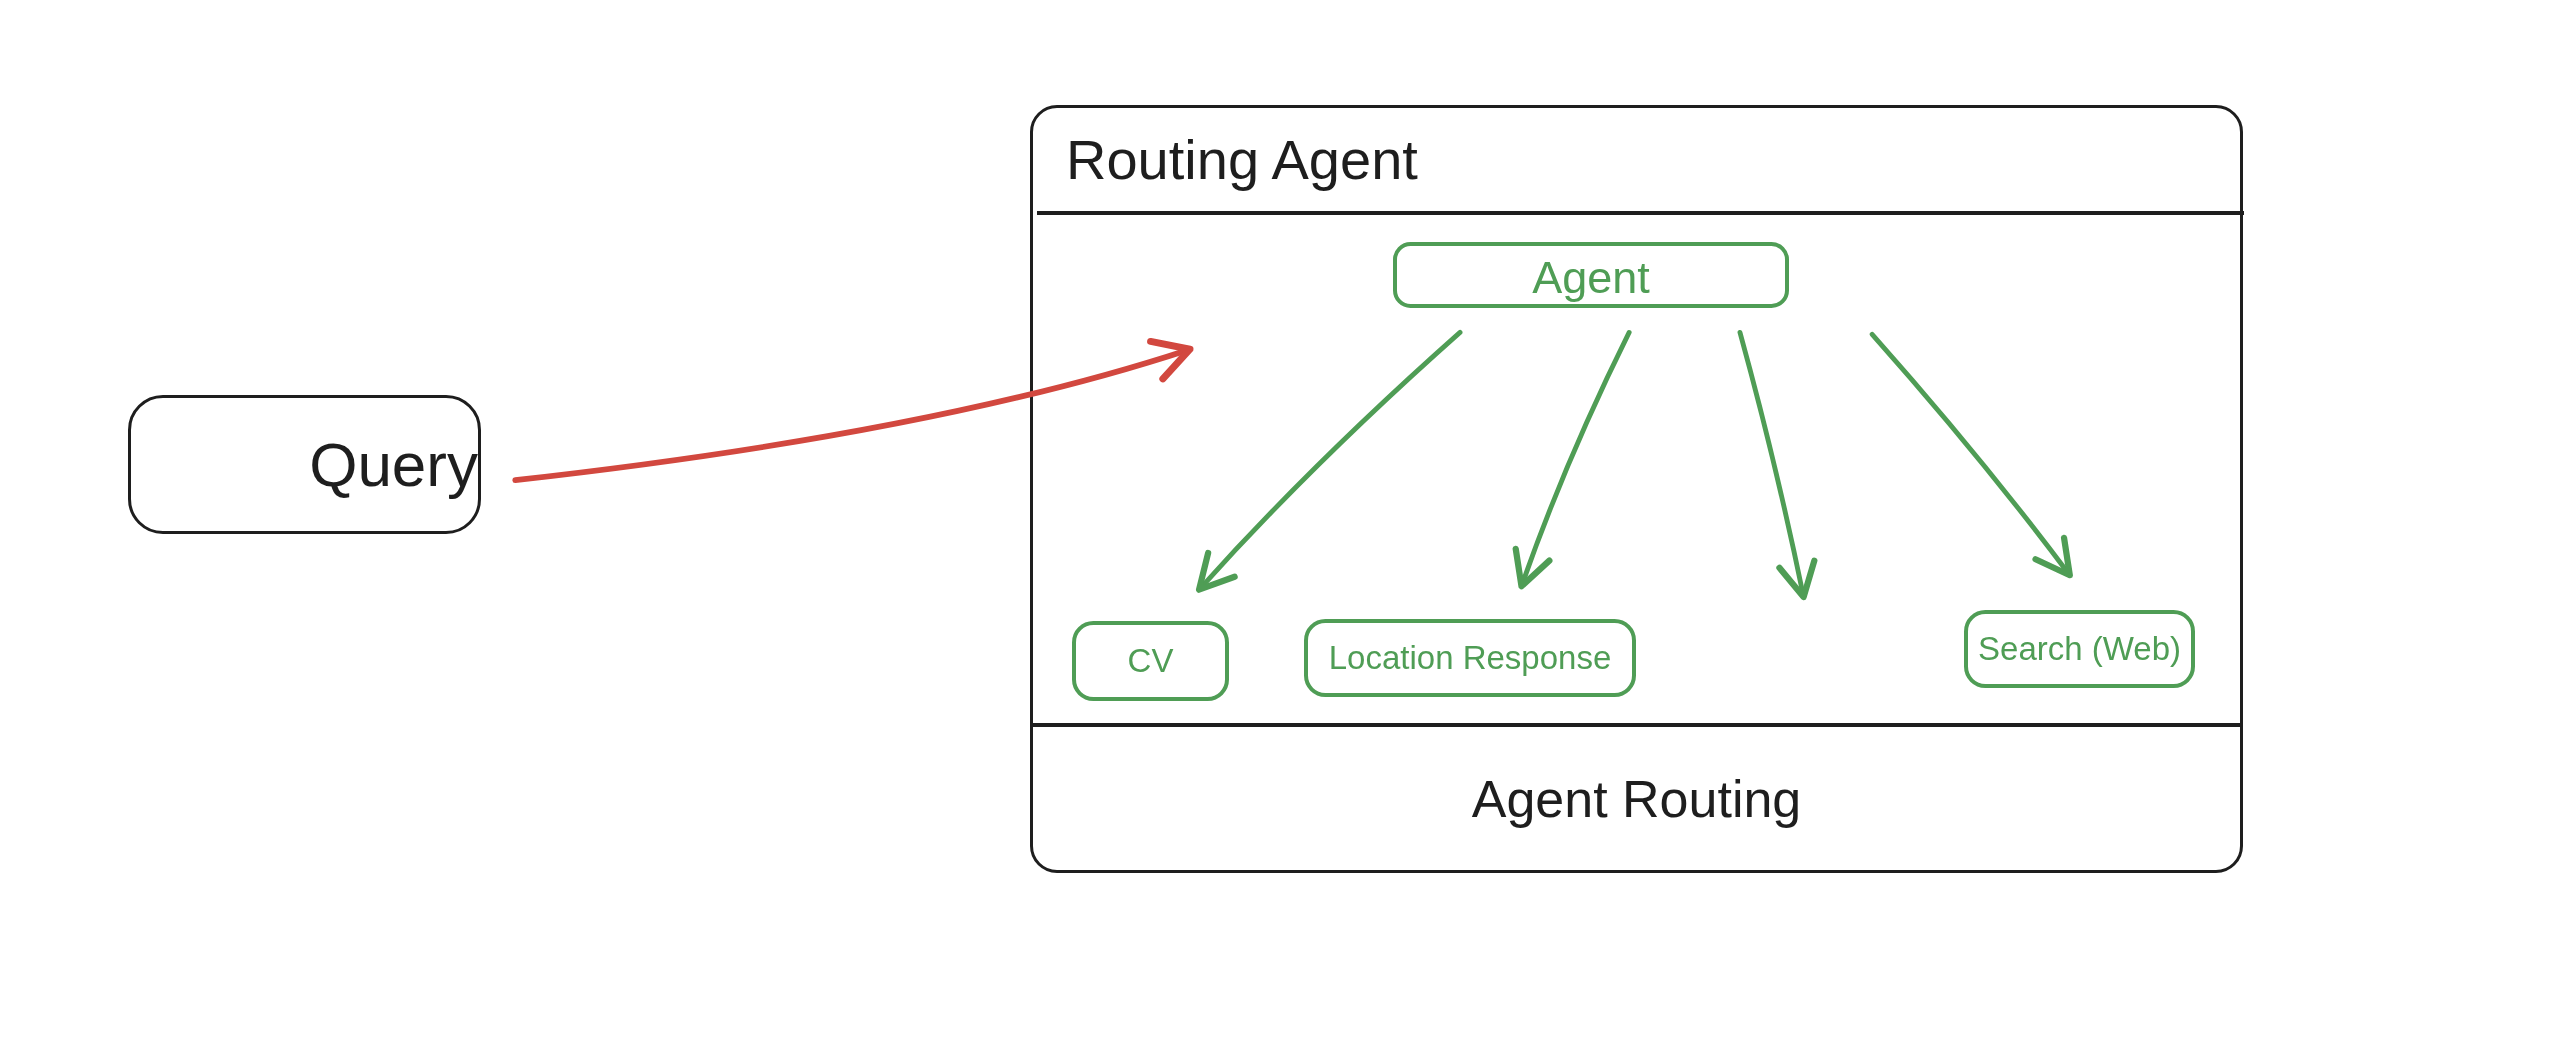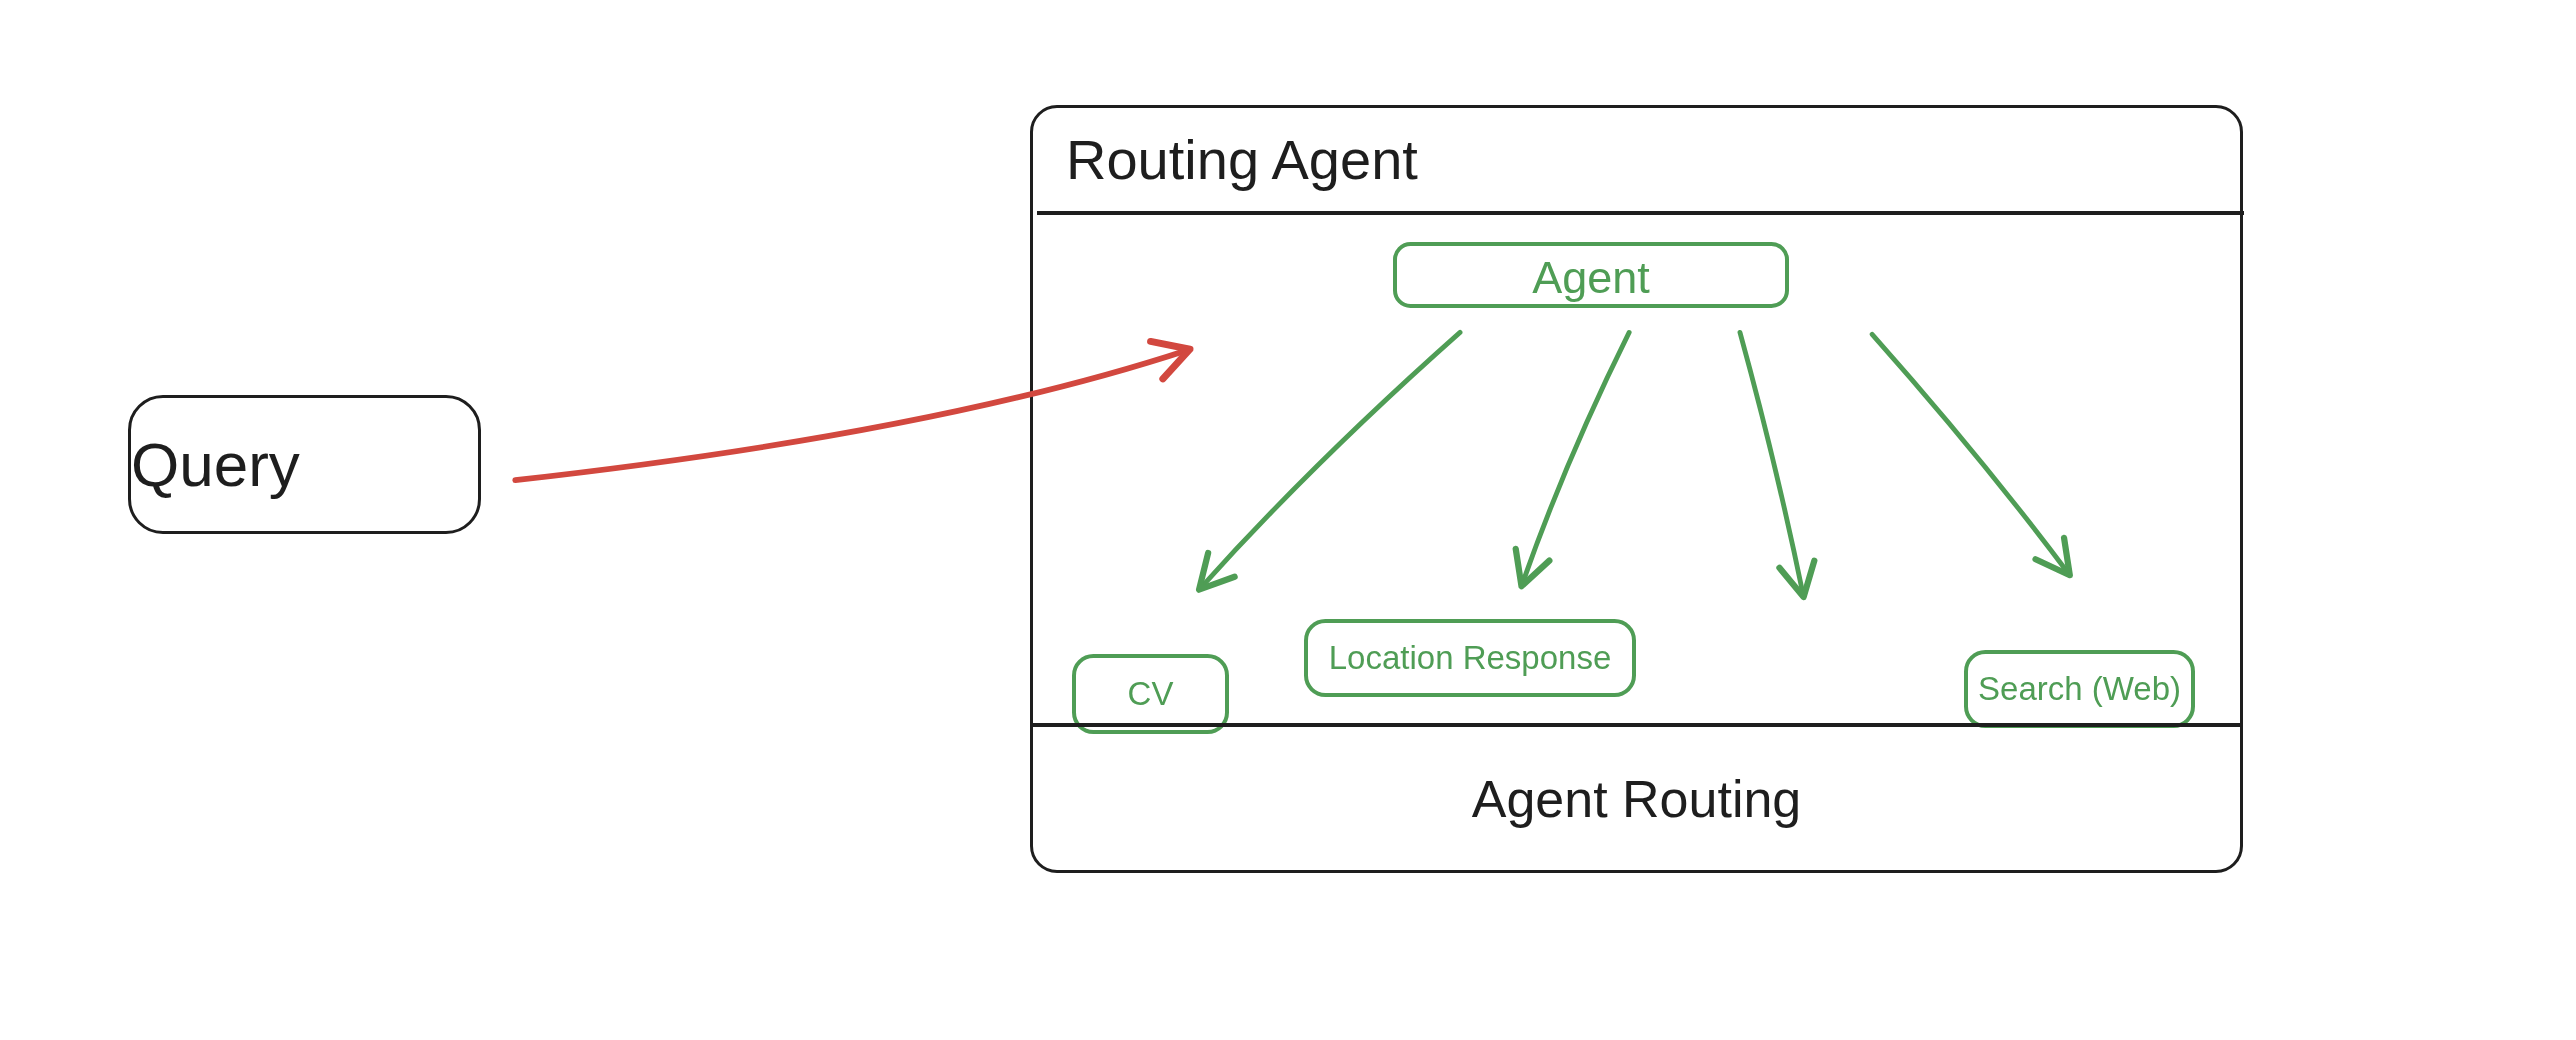--- a/index.html
+++ b/index.html
@@ -9,21 +9,21 @@
   html,body{background:var(--background);}
   body{font-family:"Liberation Sans", sans-serif; color:var(--ink);}
   .canvas{
     position:relative; width:2576px; height:1040px;
     background:var(--background); overflow:hidden;
   }
   
   .query-box{
     position:absolute; left:128px; top:395px; width:353px; height:139px;
     border:3.9px solid var(--ink); border-radius:35px;
-    display:flex; align-items:center; justify-content:flex-start;
+    display:flex; align-items:center; justify-content:flex-end;
     font-size:62px; color:var(--ink); background:var(--background);
   }
   
   .routing-panel{
     position:absolute; left:1030px; top:105px; width:1213px; height:768px;
     border:3.9px solid var(--ink); border-radius:27px; background:var(--background);
   }
   .panel-header{
     position:absolute; left:4px; top:0; width:100%; height:107px;
     border-bottom:4.9px solid var(--ink);
@@ -41,24 +41,24 @@
     border:4.9px solid var(--green); border-radius:17.5px;
     display:flex; align-items:flex-end; justify-content:center;
     font-size:45px; color:var(--green); background:var(--background);
   }
   .tool-box{
     position:absolute;
     border:4.9px solid var(--green); border-radius:21.4px;
     display:flex; align-items:center; justify-content:center;
     font-size:33px; color:var(--green); background:var(--background);
   }
-  .tool-cv {left:39px;  top:513px; width:157px; height:80px;margin-top:33px;}
+  .tool-cv {left:39px;  top:513px; width:157px; height:80px;}
   .tool-ls {left:271px; top:511px; width:332px; height:78px;}
   .tool-kg {left:655px; top:507px; width:233px; height:77px;}
-  .tool-web{left:931px; top:502px; width:231px; height:78px;margin-top:40px;}
+  .tool-web{left:931px; top:502px; width:231px; height:78px;}
   
   .arrow-layer{
     position:absolute; left:0; top:0; width:2576px; height:1040px;
     pointer-events:none;
   }
   .arrow-red{stroke:var(--red); stroke-width:6; fill:none; stroke-linecap:round;}
   .arrow-green{stroke:var(--green); stroke-width:5; fill:none; stroke-linecap:round;}
   .head-red{stroke:var(--red); fill:none; stroke-linecap:round; stroke-linejoin:round;}
   .head-green{stroke:var(--green); fill:none; stroke-linecap:round; stroke-linejoin:round;}
 </style>

